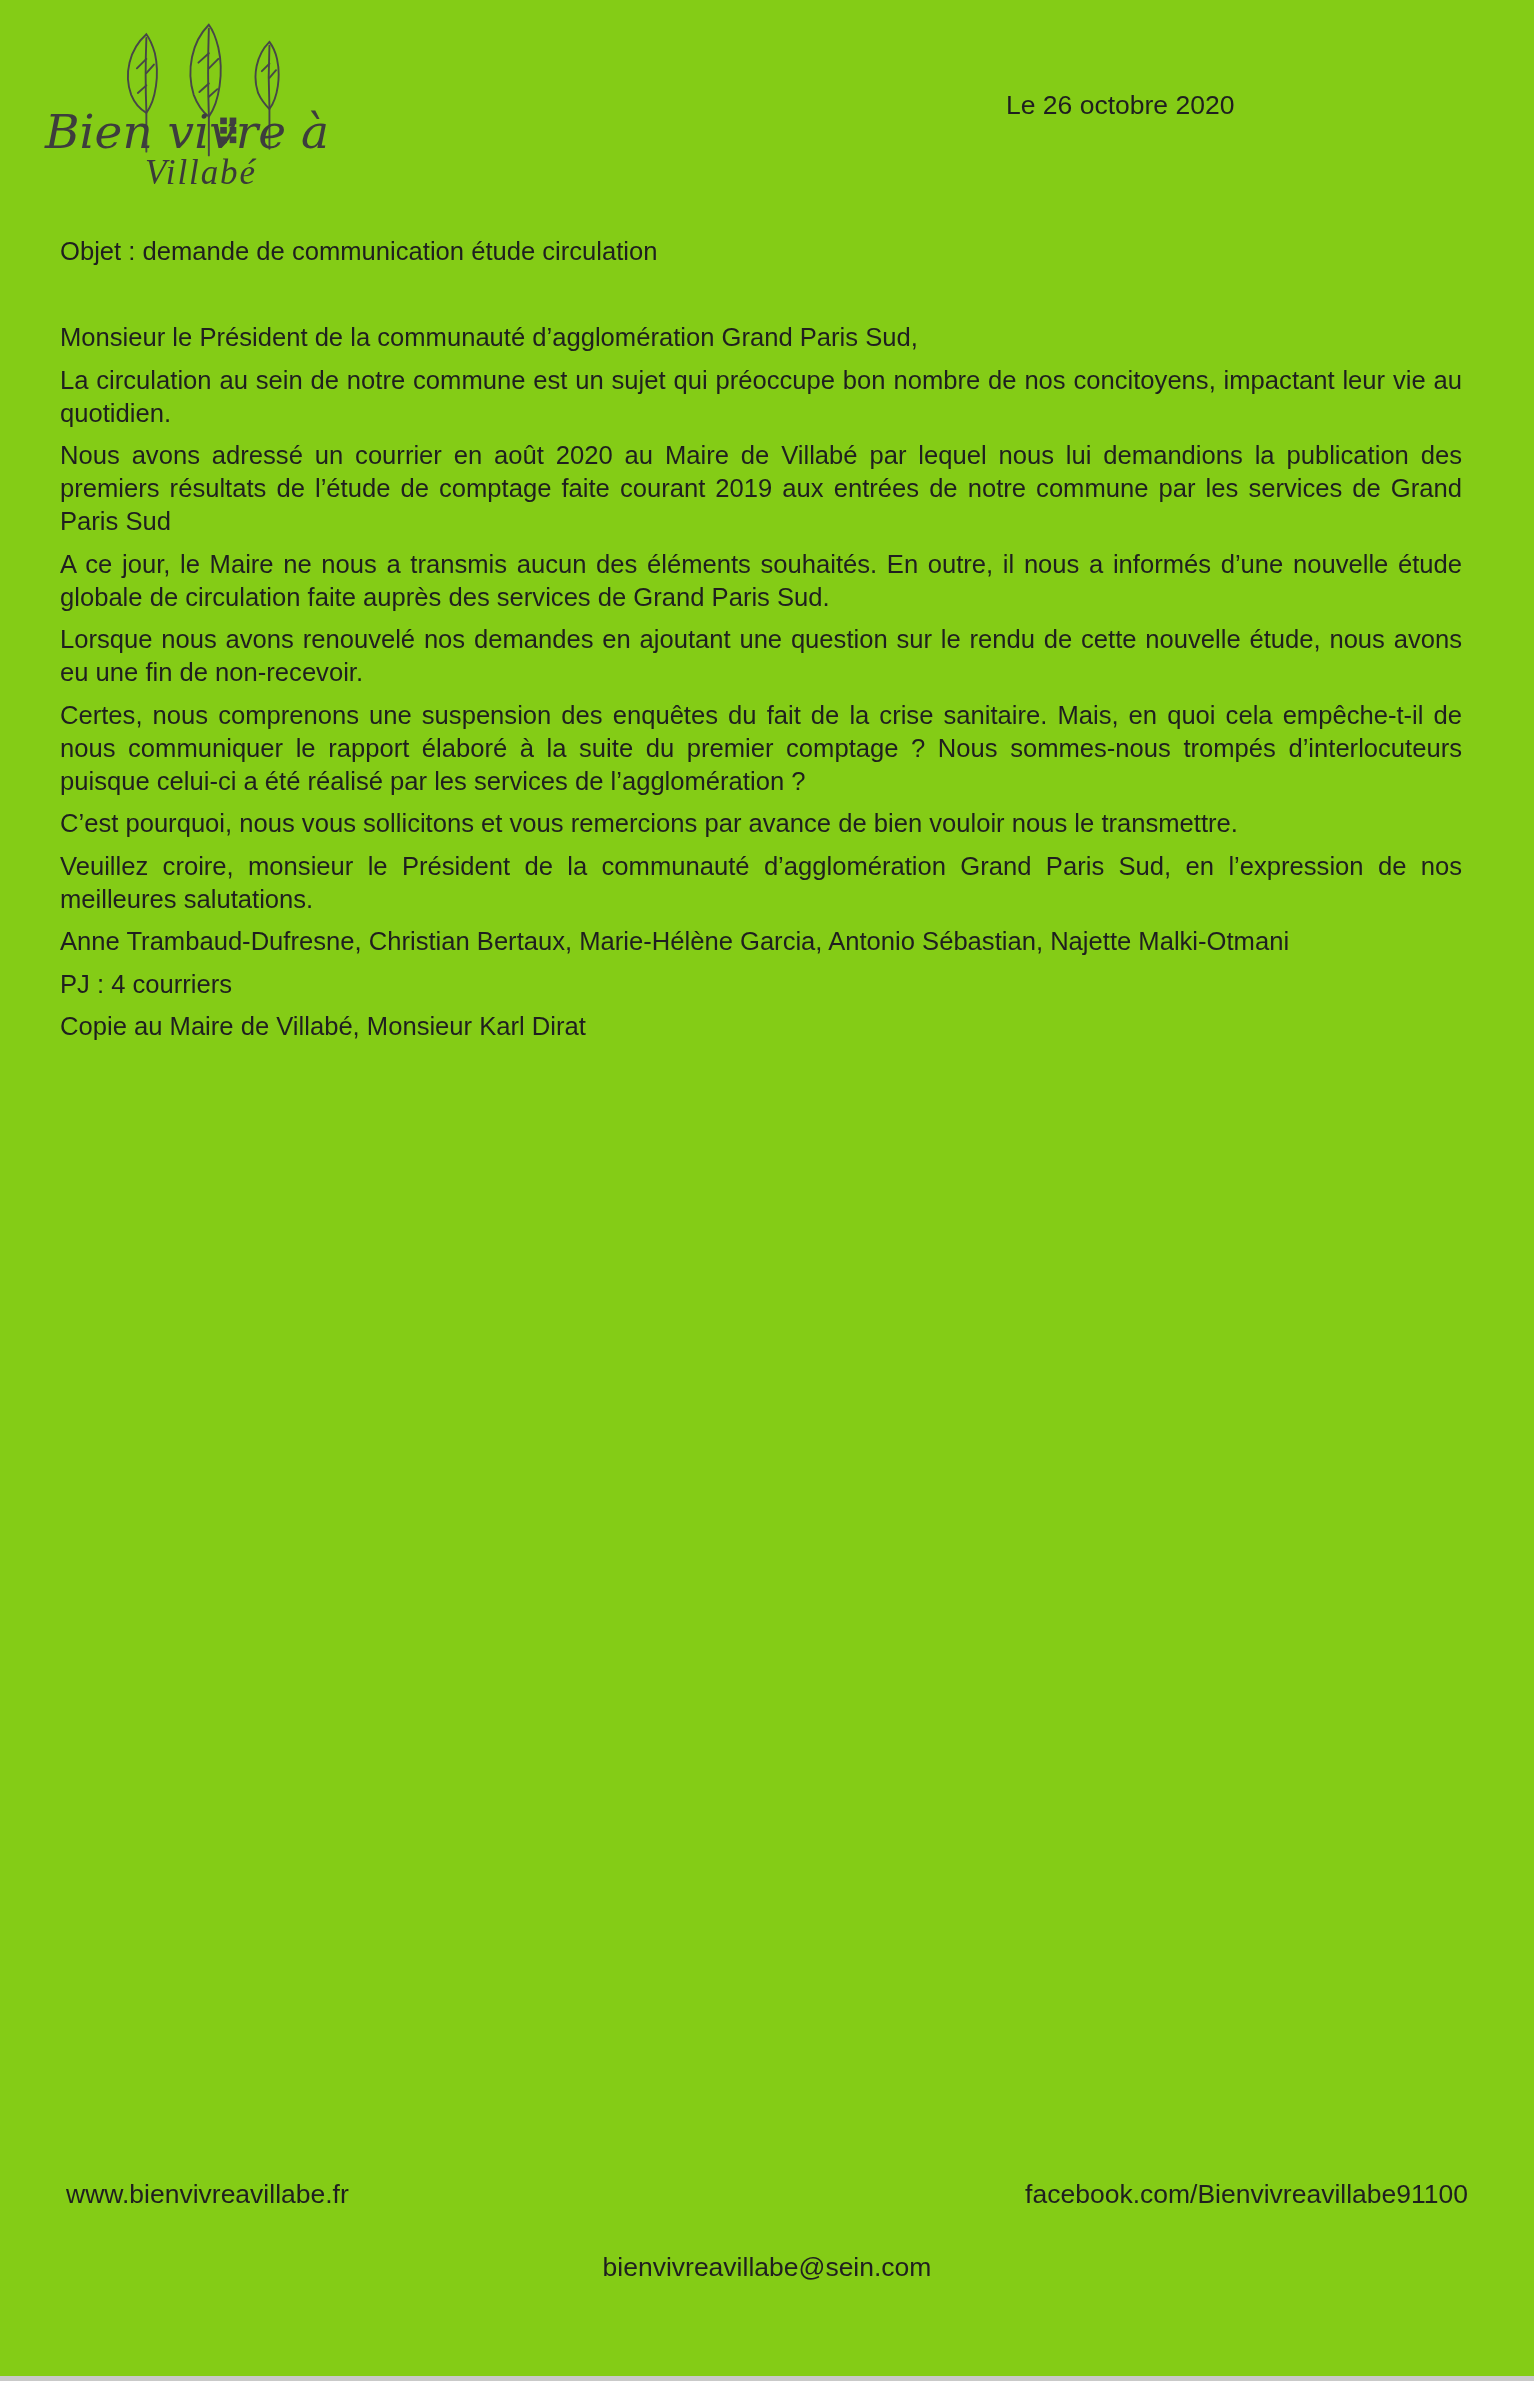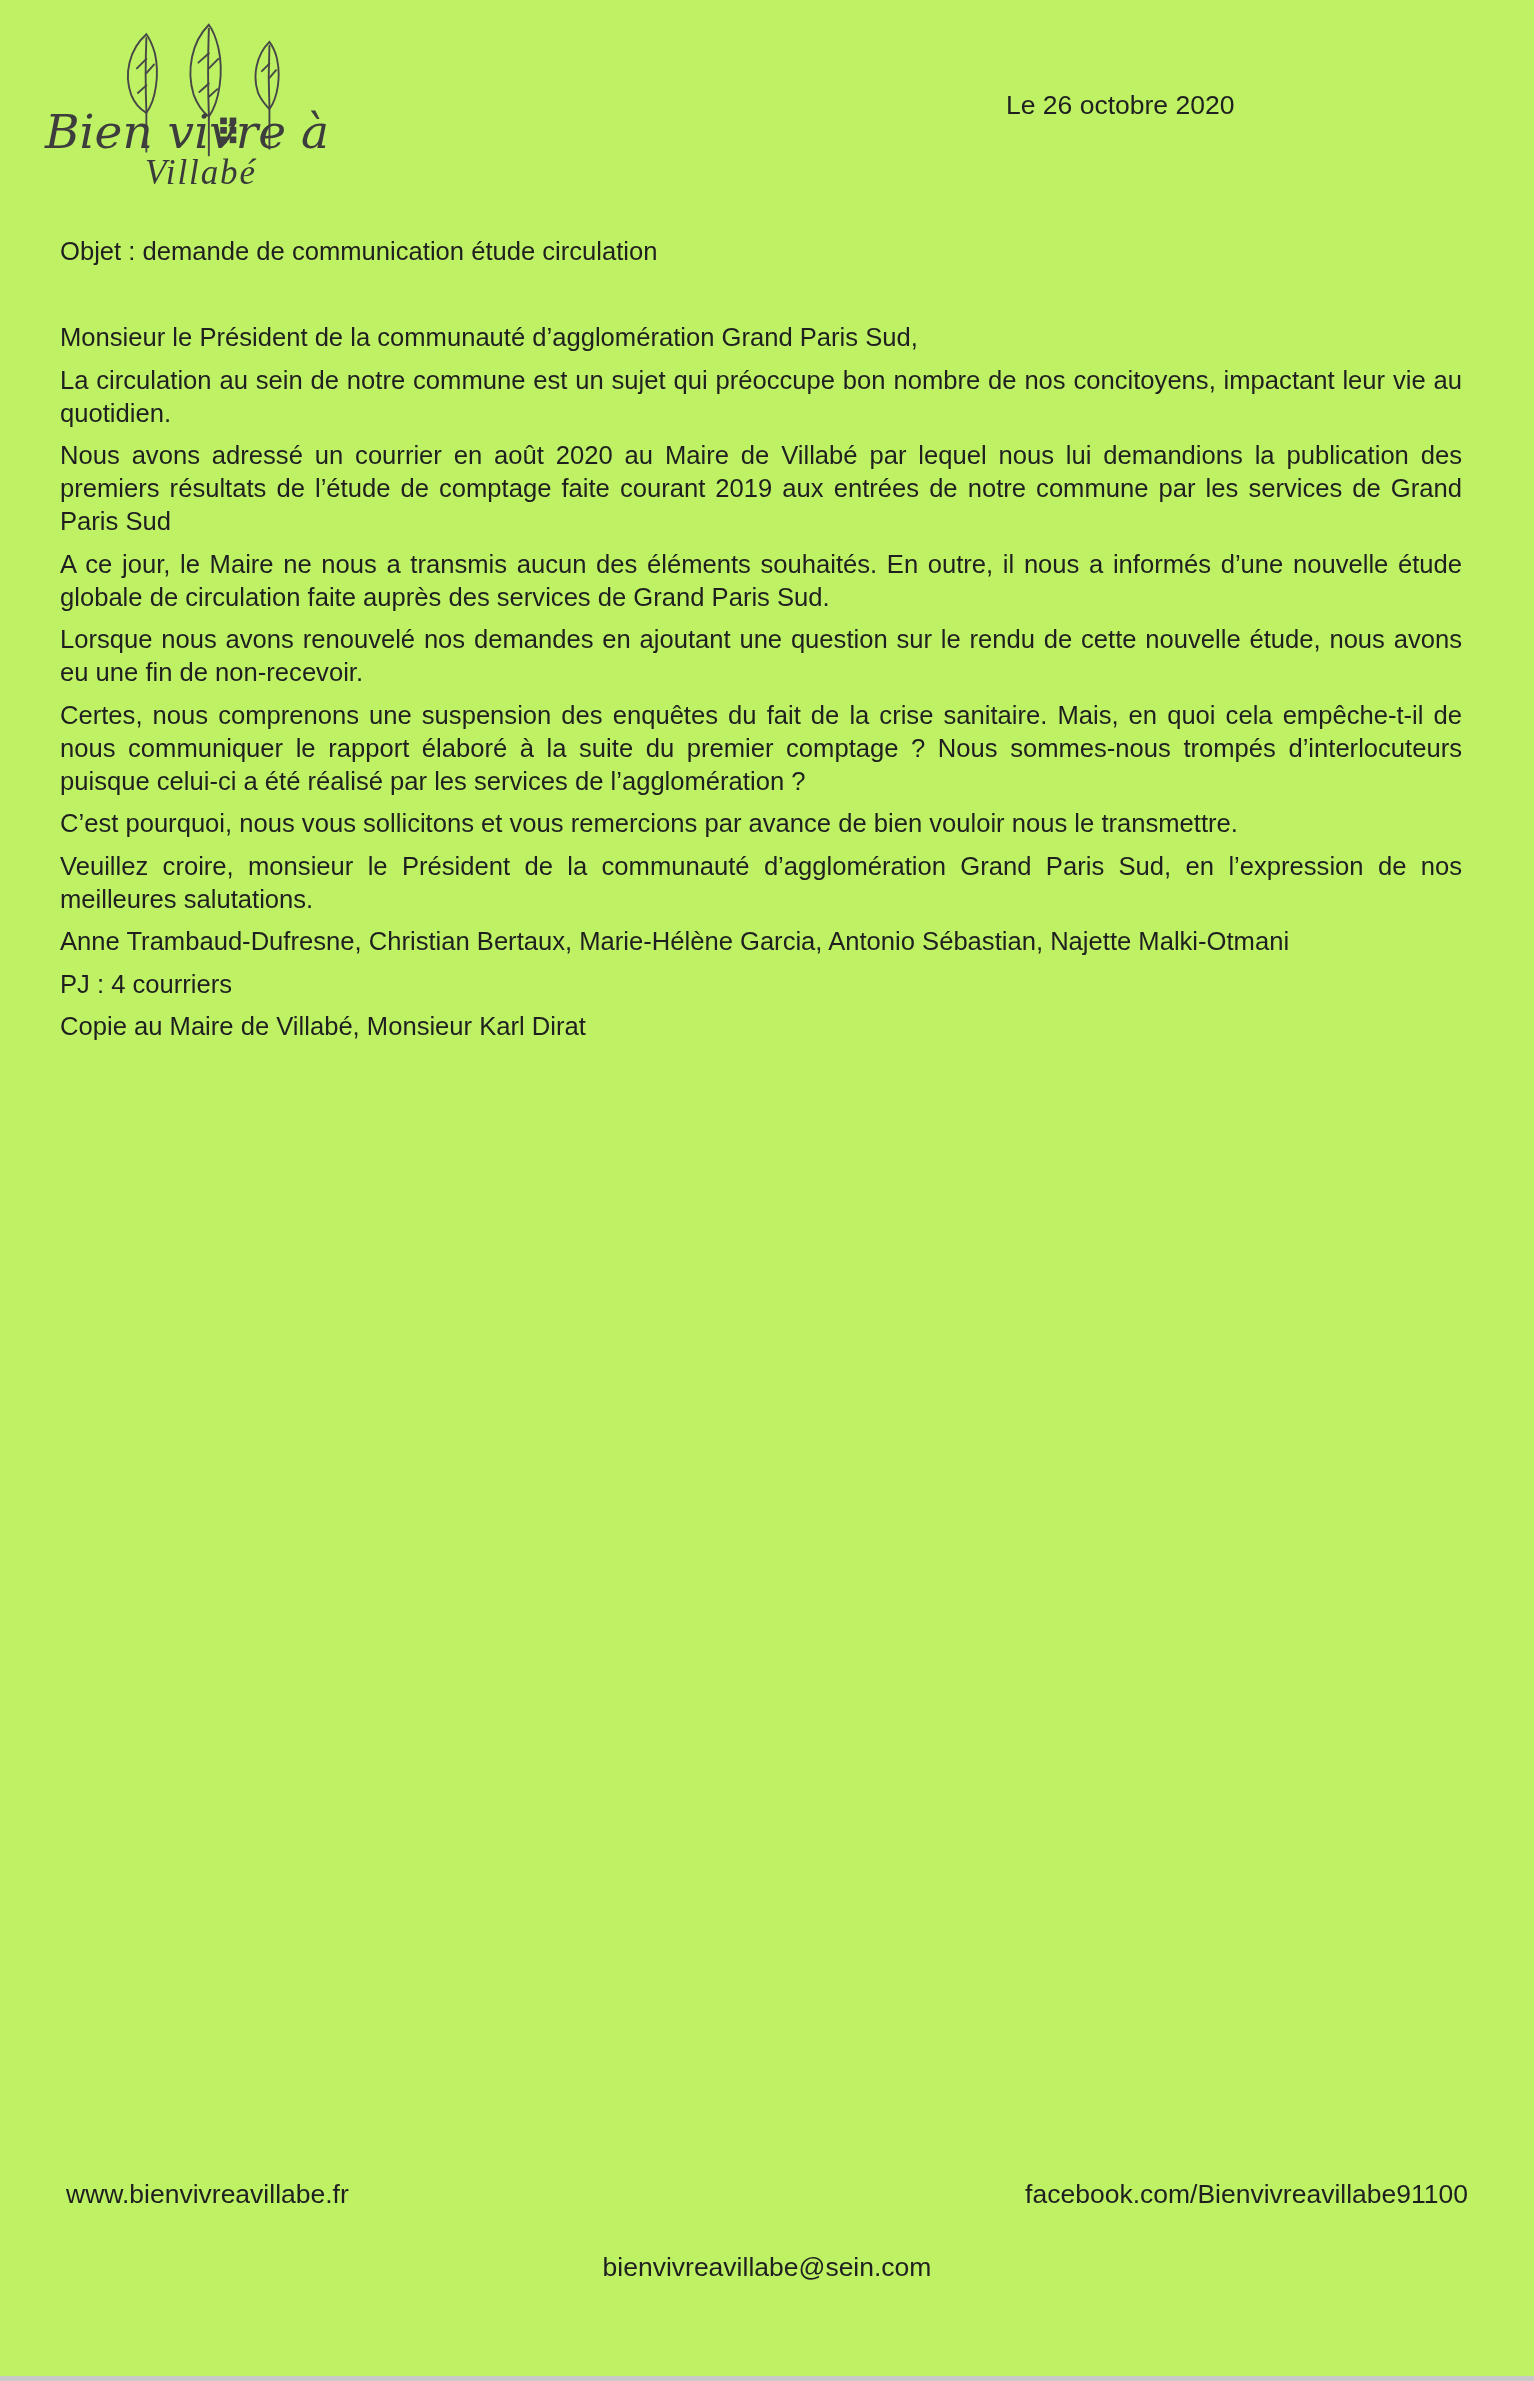--- a/index.html
+++ b/index.html
@@ -1,21 +1,21 @@
 <!DOCTYPE html>
 <html lang="fr" style="font-size:15px"><head>
 <meta charset="utf-8">
 <style>
   * { margin:0; padding:0; box-sizing:border-box; }
   html,body { background:#ffffff; }
   .page {
     position:relative;
     width:1534px; height:2382px;
     margin:0 auto;
-    background:#bef264;
+    background:#84cc16;
     font-family:"Liberation Sans", sans-serif;
     color:#1f1f1f;
     overflow:hidden;
   }
 
   
   .logo { position:absolute; left:45px; top:21px; width:322px; height:185px; color:#3d3d3d; }
   .logo-art { position:absolute; left:52px; top:0; }
   .logo-script {
     position:absolute; left:0; top:83px;

